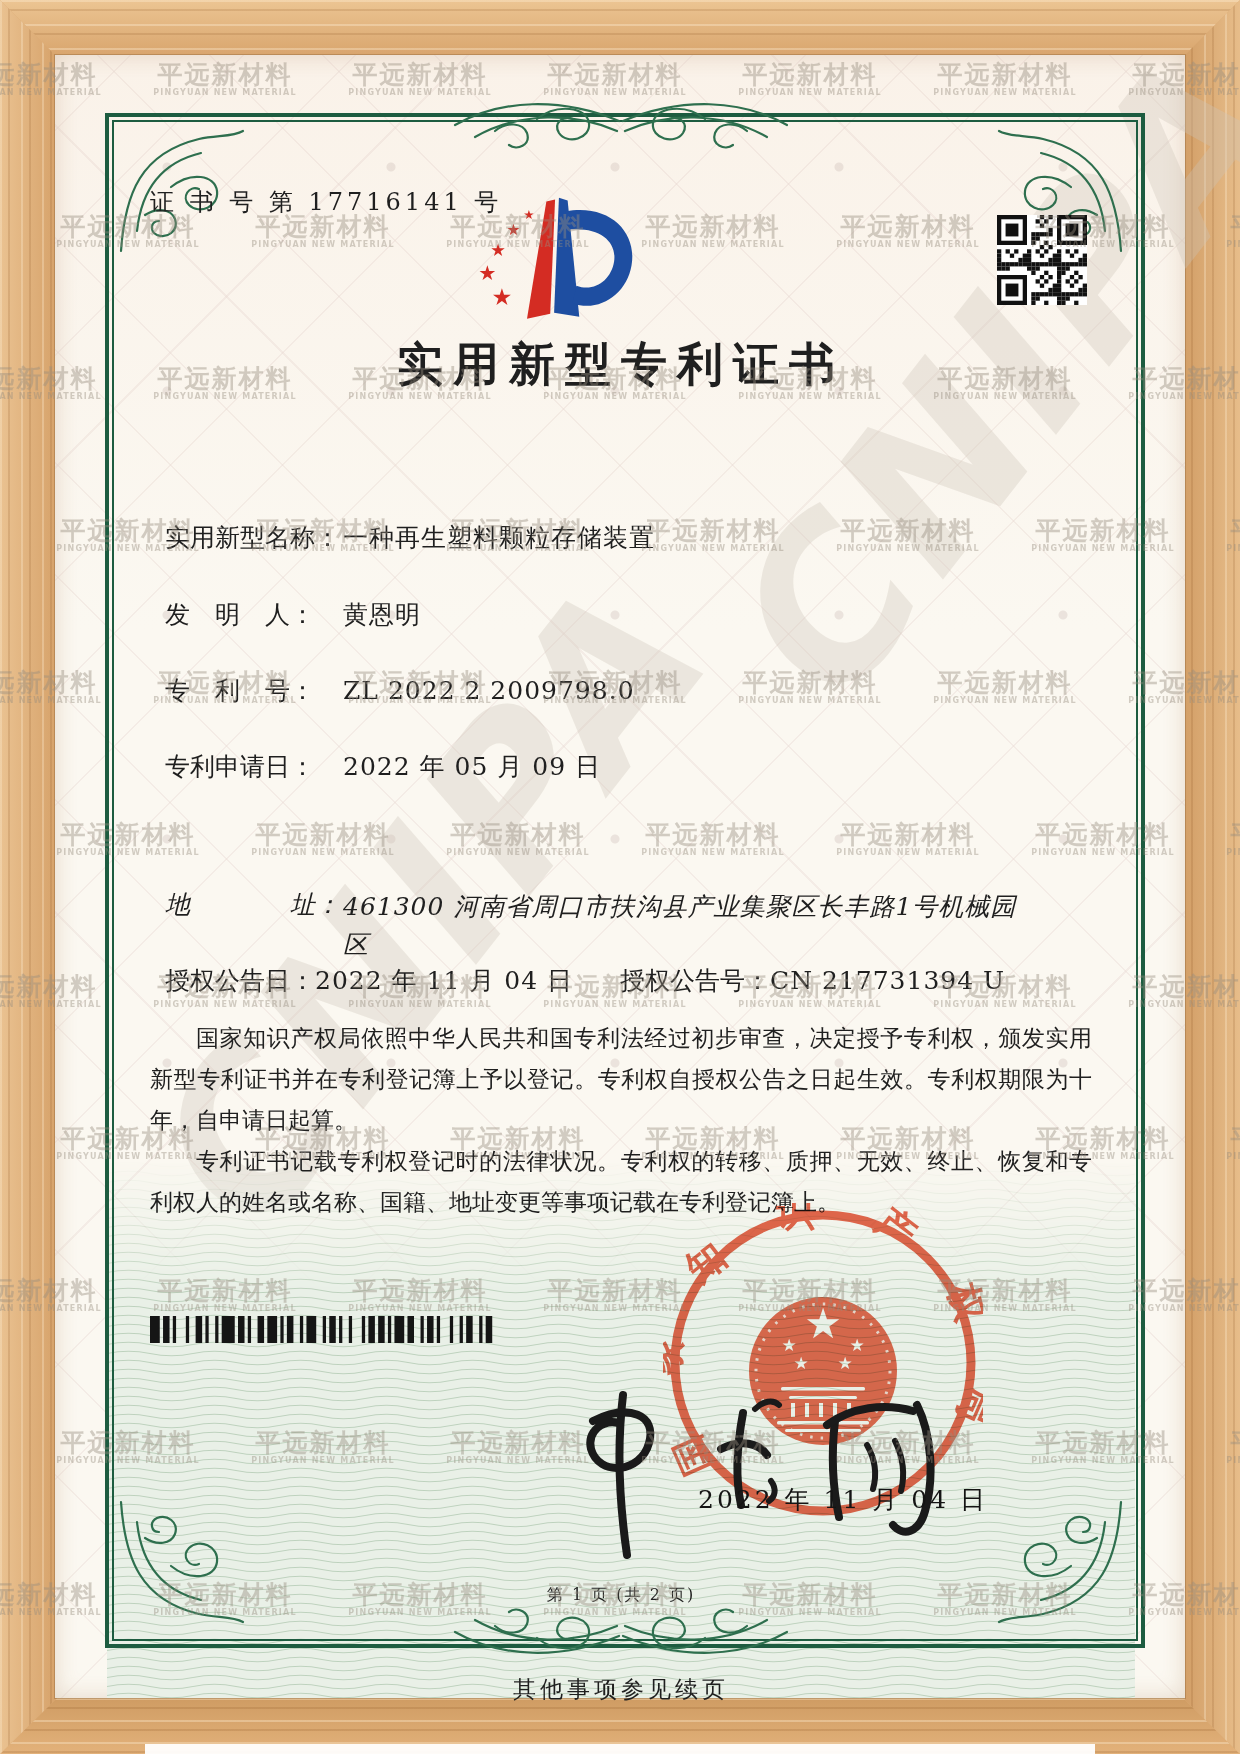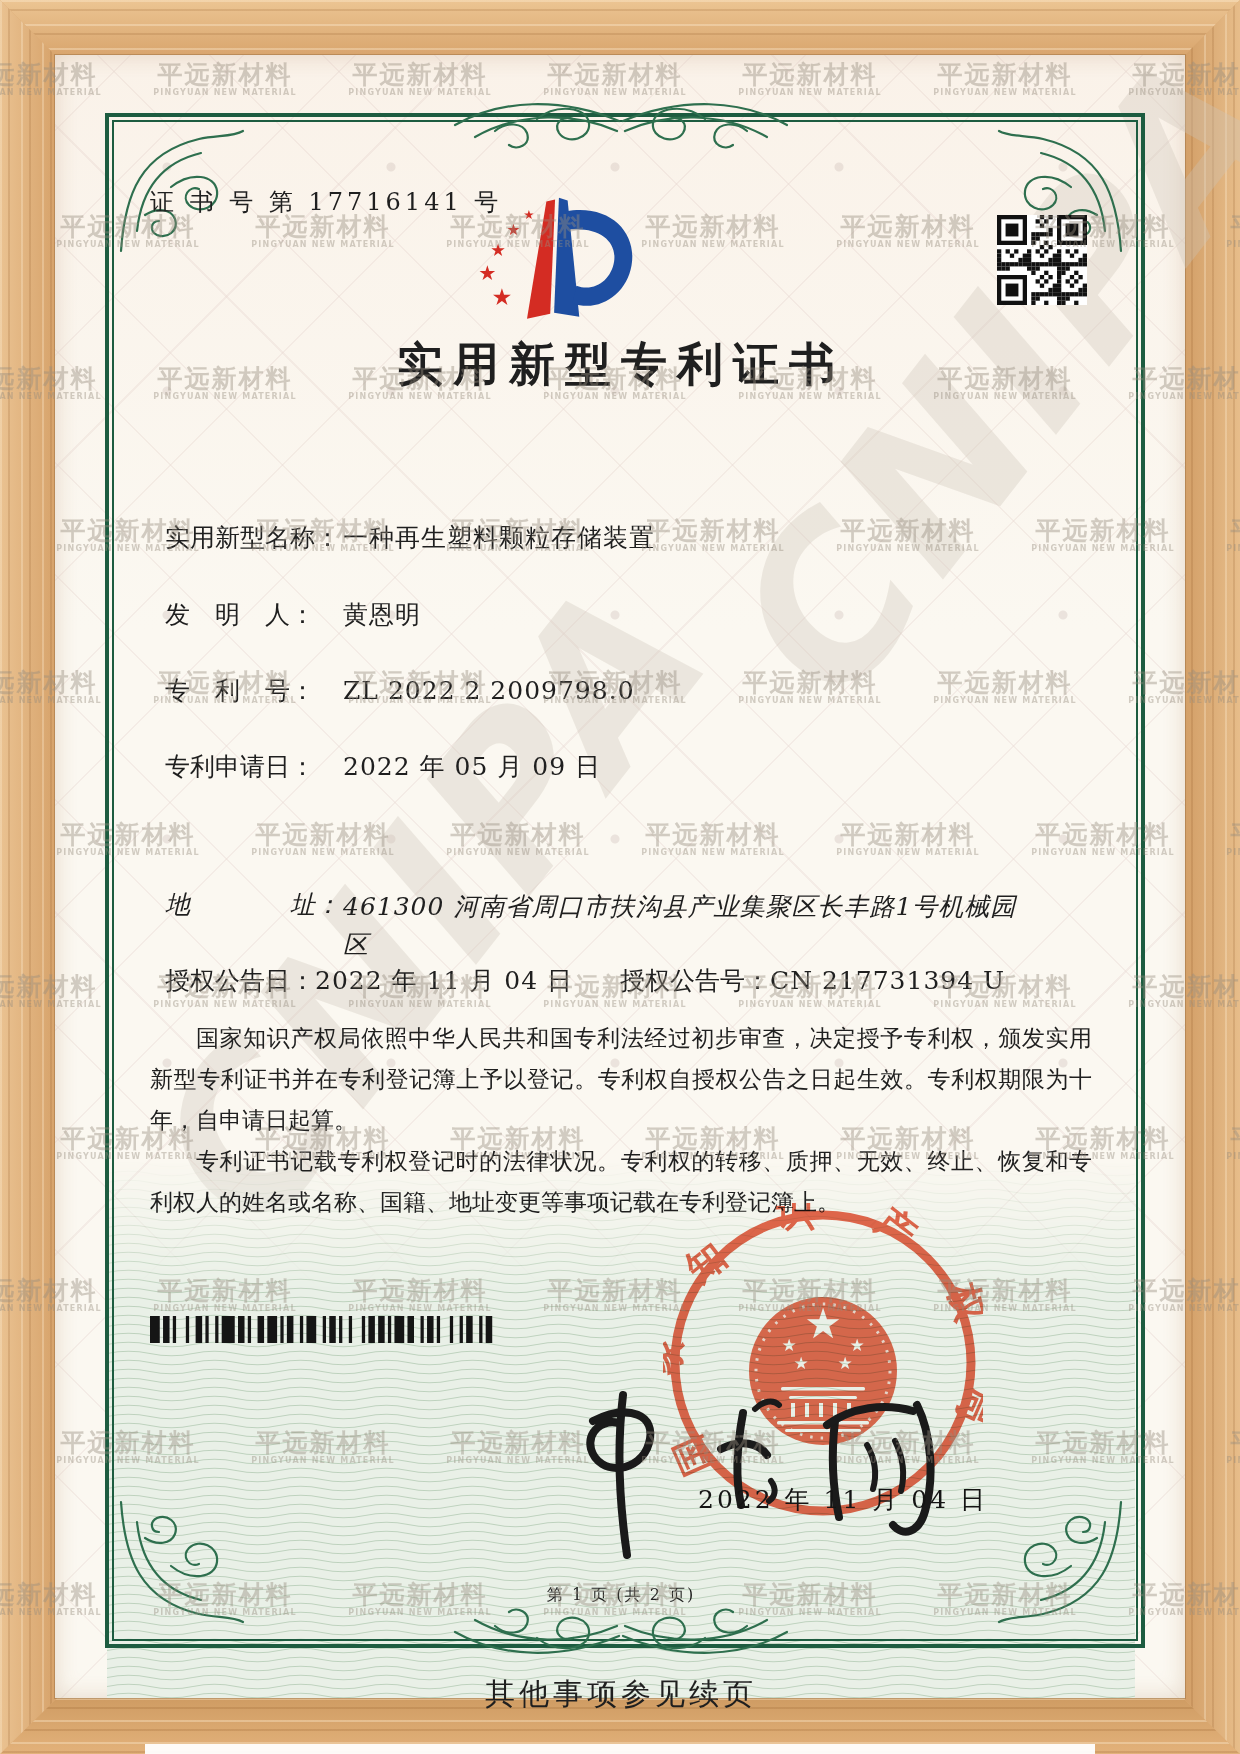--- a/index.html
+++ b/index.html
@@ -56,21 +56,21 @@
   .field.addr .val{display:inline-block;max-width:682px;line-height:38px;letter-spacing:1px;}
   .grant-num{position:absolute;left:455px;top:0;white-space:nowrap;}
   .body-text{left:150px;top:1018px;width:942px;font-size:23px;line-height:41px;text-align:justify;}
   .body-text p{margin:0;text-indent:2em;}
   .barcode{left:150px;top:1316px;}
   .signer{left:168px;top:1424px;font-family:"DejaVu Sans","Liberation Sans",sans-serif;font-size:27px;line-height:54px;z-index:12;}
   .signature{left:545px;top:1385px;z-index:13;}
   .seal{left:663px;top:1203px;z-index:11;mix-blend-mode:multiply;opacity:.92;}
   .seal-date{left:698px;top:1483px;font-size:25px;letter-spacing:3px;z-index:14;color:#141414;}
   .page-num{left:105px;top:1585px;width:1032px;text-align:center;font-size:16px;letter-spacing:2px;}
-  .cont-note{left:105px;top:1674px;width:1032px;text-align:center;font-size:30px;letter-spacing:4px;}
+  .cont-note{left:105px;top:1674px;width:1032px;text-align:center;font-size:23px;letter-spacing:4px;}
   .bottom-sliver{position:absolute;z-index:20;left:145px;top:1744px;width:950px;height:10px;background:#fff;opacity:.95;}
   
   .wm-layer{position:absolute;z-index:30;inset:0;pointer-events:none;}
   .wm-tile{position:absolute;width:180px;text-align:center;color:rgba(150,140,126,.42);}
   .wm-tile .l1{font-size:25px;font-weight:bold;letter-spacing:2px;font-family:"DejaVu Sans","Liberation Sans",sans-serif;}
   .wm-tile .l2{font-size:8px;font-weight:bold;letter-spacing:1.2px;margin-top:-3px;font-family:"DejaVu Sans","Liberation Sans",sans-serif;}
 </style>
 </head>
 <body>
 

